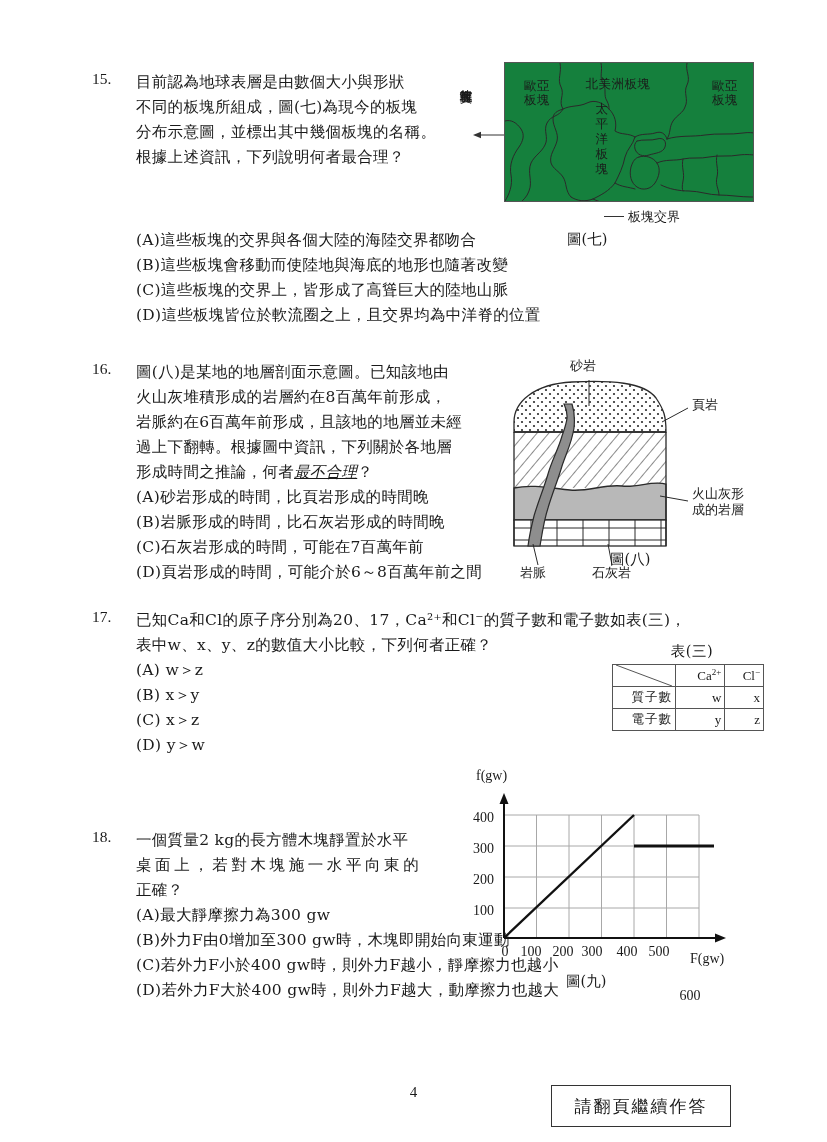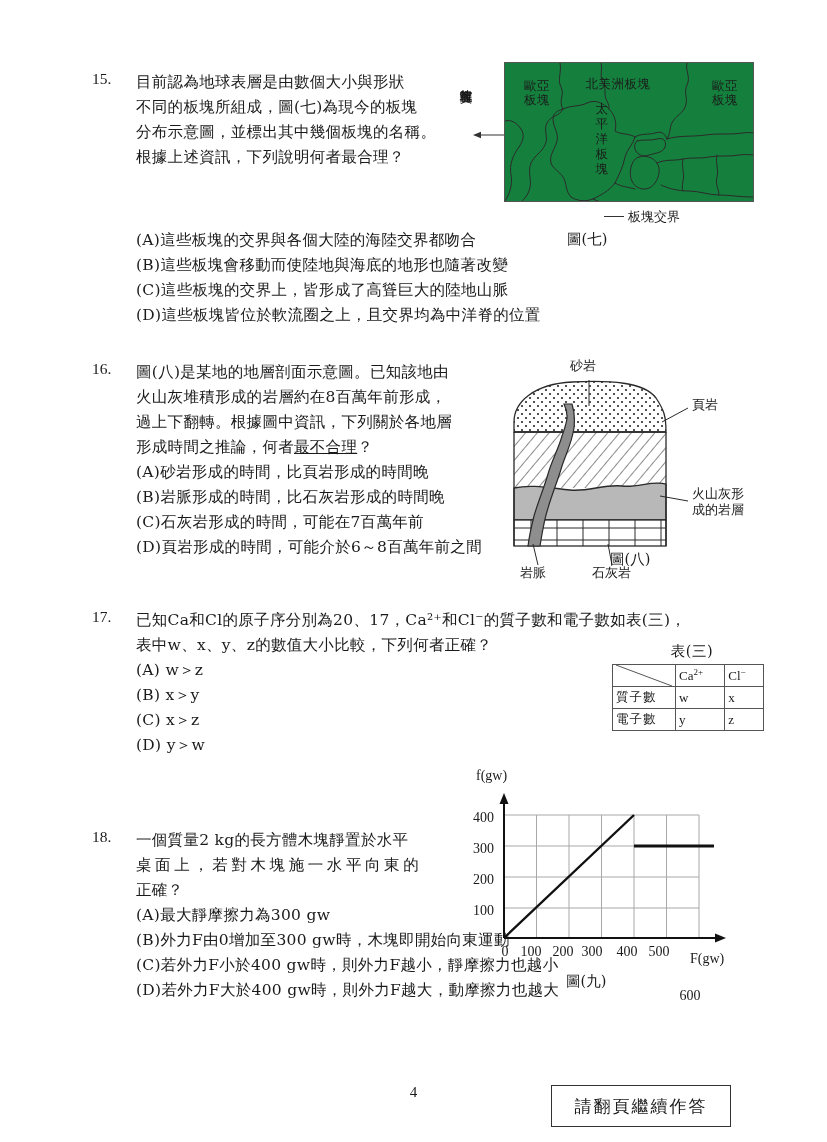--- a/index.html
+++ b/index.html
@@ -46,21 +46,21 @@
     line-height: 25px;
     white-space: nowrap;
     letter-spacing: 0.3px;
   }
   .opt {
     font-size: 15.5px;
     line-height: 25px;
     white-space: nowrap;
     letter-spacing: 0.3px;
   }
-  .u { text-decoration: underline; }
+  .u { text-decoration: underline; font-style: italic; }
 
   
   #plate-figure {
     position: absolute;
     left: 487px;
     top: 62px;
     width: 270px;
     height: 190px;
   }
   #plate-box {
@@ -148,21 +148,21 @@
     letter-spacing: 0.5px;
   }
   table.t3 {
     border-collapse: collapse;
     width: 152px;
     font-size: 13px;
     font-family: "Liberation Serif", serif;
   }
   table.t3 td {
     border: 1px solid #555;
-    text-align: left;
+    text-align: right;
     height: 21px;
     padding: 0 3px;
   }
   td.corner {
     position: relative;
     width: 56px;
     padding: 0;
   }
   td.corner svg { display: block; }
   td.rowhdr {
@@ -314,20 +314,21 @@
       <span style="display:inline-block;width:20px;border-top:1.6px solid #333;vertical-align:4px;margin-right:4px;"></span><span>板塊交界</span>
     </div>
     <div id="fig7-cap">圖(七)</div>
   </div>
 
   <div class="q" id="q16" style="left:92px; top:360px;">
     <div class="qnum">16.</div>
     <div class="qbody">
       <div class="line">圖(八)是某地的地層剖面示意圖。已知該地由</div>
       <div class="line">火山灰堆積形成的岩層約在8百萬年前形成，</div>
+      <div class="line">岩脈約在6百萬年前形成，且該地的地層並未經</div>
       <div class="line">過上下翻轉。根據圖中資訊，下列關於各地層</div>
       <div class="line"><span>形成時間之推論，何者</span><span class="u">最不合理</span><span>？</span></div>
       <div class="opt">(A)砂岩形成的時間，比頁岩形成的時間晚</div>
       <div class="opt">(B)岩脈形成的時間，比石灰岩形成的時間晚</div>
       <div class="opt">(C)石灰岩形成的時間，可能在7百萬年前</div>
       <div class="opt">(D)頁岩形成的時間，可能介於6～8百萬年前之間</div>
     </div>
   </div>
 
   <div id="strata-figure">

